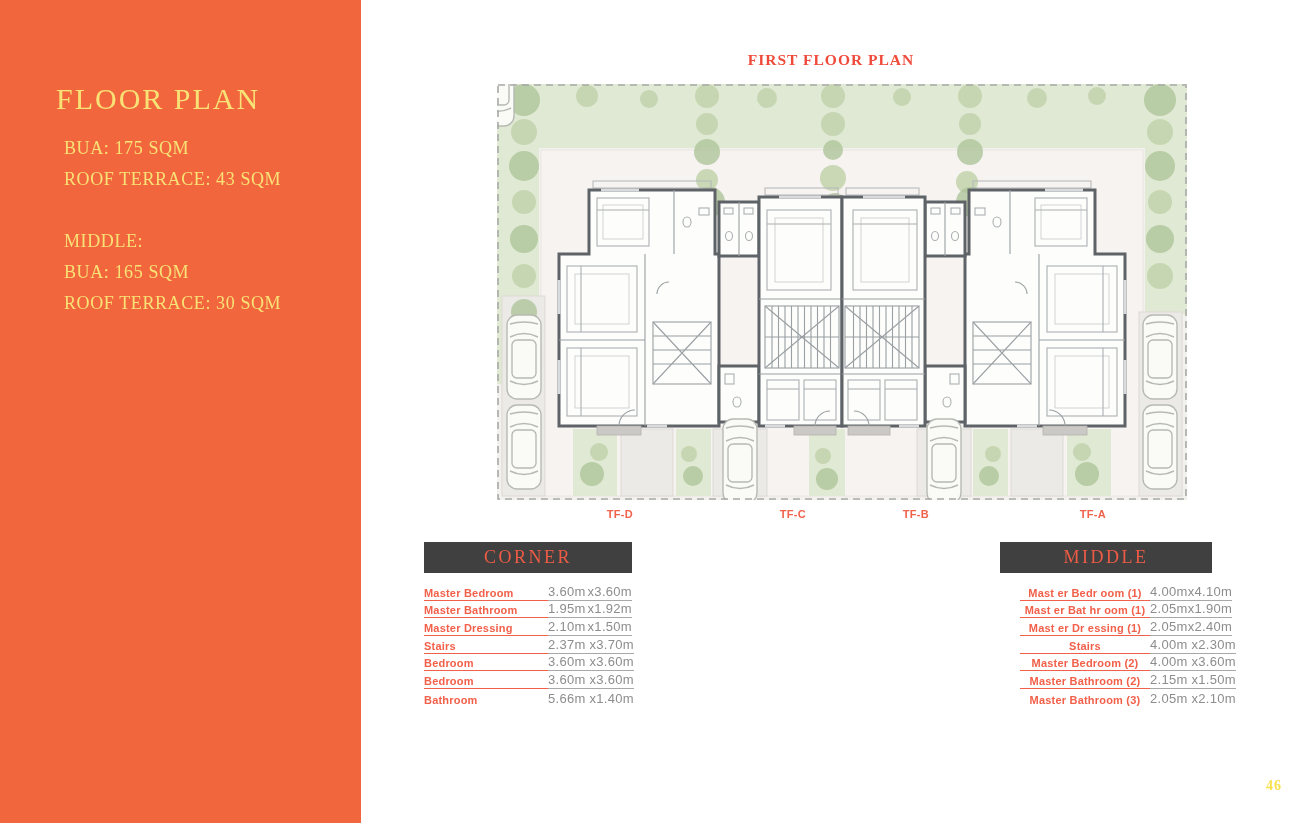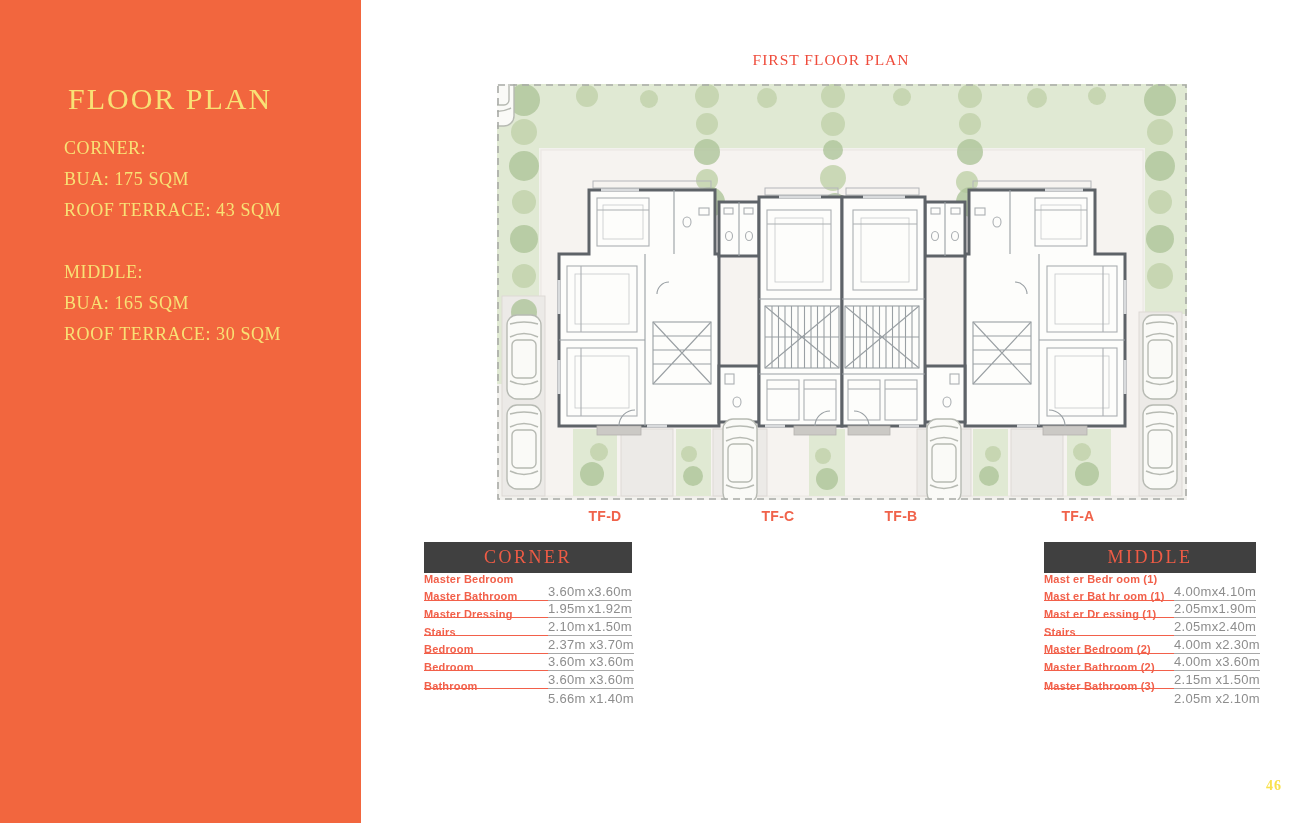--- a/index.html
+++ b/index.html
@@ -2,80 +2,79 @@
 <html><head>
 <meta charset="utf-8">
 <style>
   * { margin:0; padding:0; box-sizing:border-box; }
   html,body { width:1312px; height:823px; background:#ffffff; overflow:hidden;
               font-family:"Liberation Sans", sans-serif; }
   #stage { position:relative; width:1312px; height:823px; background:#ffffff; }
 
   
   .sidebar { position:absolute; left:0; top:0; width:361px; height:823px; background:#F2663E; }
-  .sidebar-title { position:absolute; left:68px; top:82px; font-family:"Liberation Serif", serif;
+  .sidebar-title { position:absolute; left:56px; top:82px; font-family:"Liberation Serif", serif;
                    font-size:30px; letter-spacing:2px; color:#F8E175; font-weight:400; }
   .spec-lines { position:absolute; left:64px; top:133px; }
   .spec-line { height:31px; line-height:31px; font-family:"Liberation Serif", serif;
                font-size:18px; letter-spacing:.6px; color:#F8E175; white-space:pre; }
 
   
   .plan-title { position:absolute; left:486px; top:51px; width:690px; text-align:center;
-                font-family:"Liberation Serif", serif; font-weight:normal; font-size:15.5px;
+                font-family:"Liberation Serif", serif; font-weight:bold; font-size:15.5px;
                 letter-spacing:1px; color:#EF4B3B; }
   .page-number { position:absolute; left:1254px; top:778px; width:40px; text-align:center;
                  font-family:"Liberation Serif", serif; font-weight:bold; font-size:14px;
                  letter-spacing:1px; color:#F9E14C; }
 
   
   .plan-wrap { position:absolute; left:497px; top:84px; width:690px; height:416px; }
   .plan-wrap svg { display:block; width:100%; height:100%; }
-  .unit-label { position:absolute; top:508px; width:56px; text-align:center;
-                font-size:14px; font-weight:bold; letter-spacing:.3px; color:#F0624A; }
+  .unit-label { position:absolute; top:508px; width:56px; text-align:right;
+                font-size:11px; font-weight:bold; letter-spacing:.3px; color:#F0624A; }
 
   
   .wall  { fill:#fdfdfb; stroke:#5e6368; stroke-width:3; }
   .part  { fill:none; stroke:#9aa0a4; stroke-width:1.1; }
   .furn  { fill:none; stroke:#abafb2; stroke-width:1.1; }
   .furn2 { fill:none; stroke:#c5c8ca; stroke-width:.8; }
   .thin  { fill:none; stroke:#b3b6b9; stroke-width:1; }
   .porch { fill:#cbc9c5; stroke:#b4b2ae; stroke-width:.8; }
   .win   { stroke:#d9dbdd; stroke-width:3; fill:none; }
   .tree1 { fill:#c2d2ab; opacity:.85; }
   .tree2 { fill:#aec49a; opacity:.8; }
   .drive { fill:#eceae7; stroke:#ddd9d5; stroke-width:1; }
   .green { fill:#e0e9d3; }
   .car   { stroke:#b7bab3; fill:#fafaf7; stroke-width:1.4; }
 
   
   .dim-table { position:absolute; top:542px; }
   .dim-table.corner { left:424px; width:208px; }
-  .dim-table.middle { left:1044px; width:212px; }
+  .dim-table.middle { left:1000px; width:212px;text-align:center; }
   .tbl-header { height:31px; background:#404040; display:flex; align-items:center; justify-content:center;
                 font-family:"Liberation Serif", serif; font-size:18px; letter-spacing:2.5px; color:#EE5B45; }
   .tbl-rows { margin-top:10px; }
   .trow { display:flex; align-items:flex-end; height:17.7px; }
   .tlabel { flex:0 0 auto; font-size:11px; font-weight:bold; letter-spacing:.2px; color:#F2604A;
-            border-bottom:1.6px solid #F2604A; padding-bottom:15px; white-space:pre; }
+            border-bottom:1.6px solid #F2604A; padding-bottom:1px; white-space:pre; }
   .corner .tlabel { width:124px; }
-  .middle .tlabel { width:130px; }
+  .middle .tlabel { width:130px;margin-left:20px; }
   .tdims { flex:1; display:flex; justify-content:space-between; font-family:Liberation Sans, sans-serif;
            font-size:13px; letter-spacing:.3px; color:#8D8D8D; border-bottom:1px solid #A8A8A8;
            padding-bottom:1px; white-space:pre; }
   .trow.last .tlabel, .trow.last .tdims { border-bottom:none; }
 </style>
 </head>
 <body>
 
 <div id="stage">
 
   <div class="sidebar">
     <div class="sidebar-title">FLOOR PLAN</div>
     <div class="spec-lines">
-      <div class="spec-line">CORNER:</div>
       <div class="spec-line">BUA: 175 SQM</div>
       <div class="spec-line">ROOF TERRACE: 43 SQM</div>
       <div class="spec-line"></div>
       <div class="spec-line">MIDDLE:</div>
       <div class="spec-line">BUA: 165 SQM</div>
       <div class="spec-line">ROOF TERRACE: 30 SQM</div>
     </div>
   </div>
 
   <div class="plan-title">FIRST FLOOR PLAN</div>

